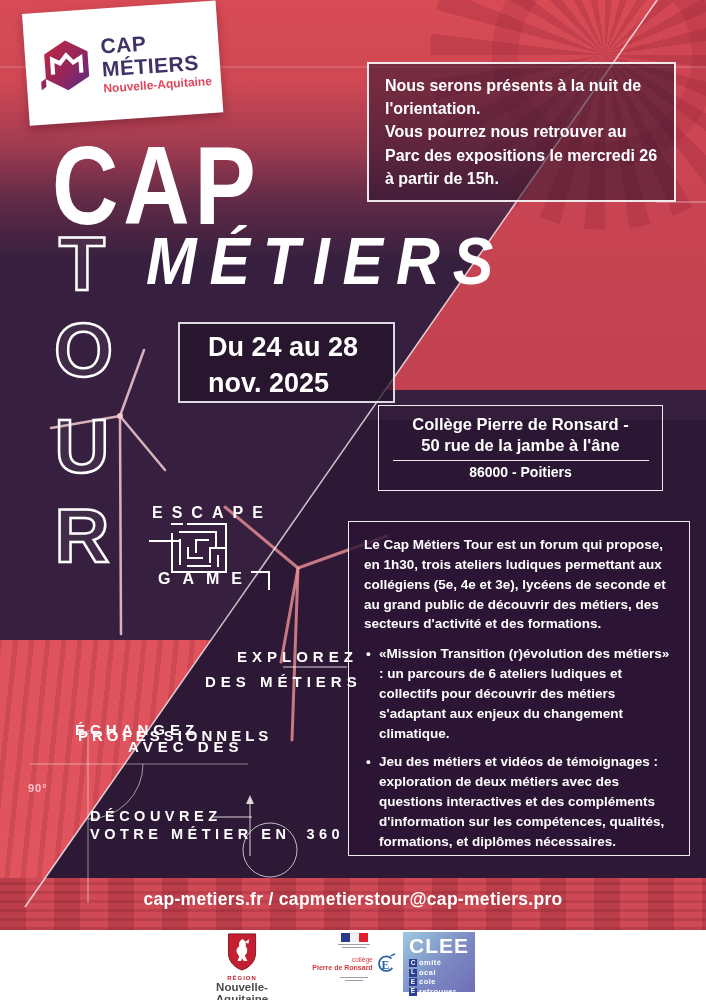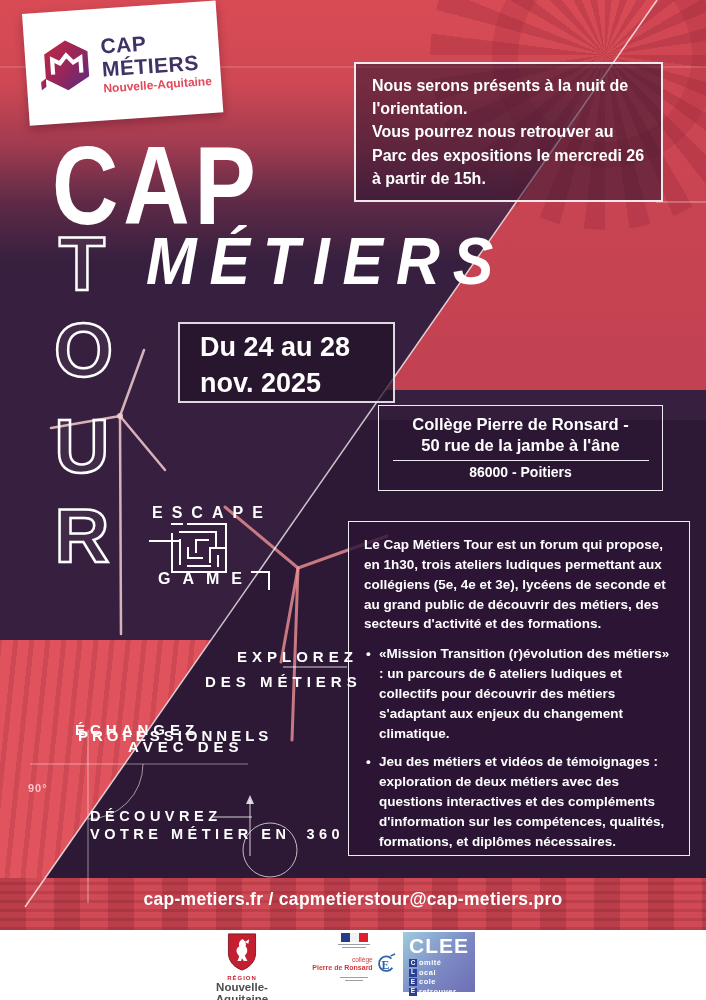--- a/index.html
+++ b/index.html
@@ -41,28 +41,28 @@
   
   .cap-title{position:absolute;left:52px;top:130px;z-index:4;font-size:112px;font-weight:800;color:#fff;
     letter-spacing:6px;line-height:1;transform:scaleX(.82);transform-origin:left top;}
   .metiers-title{position:absolute;left:146px;top:228px;z-index:4;font-size:66px;font-weight:800;font-style:italic;
     color:#fff;letter-spacing:14px;line-height:1;transform:scaleX(.92);transform-origin:left top;}
   .tour-letter{position:absolute;left:54px;width:56px;z-index:4;text-align:center;font-size:76px;font-weight:800;
     line-height:1;color:rgba(255,255,255,0.05);-webkit-text-stroke:2.5px #ffffff;}
   .t0{top:226px}.t1{top:312px}.t2{top:408px}.t3{top:498px}
 
   
-  .announce{position:absolute;left:354px;top:62px;width:309px;height:140px;z-index:3;box-sizing:border-box;
+  .announce{position:absolute;left:367px;top:62px;width:309px;height:140px;z-index:3;box-sizing:border-box;
     background:rgba(43,20,47,0.55);border:2px solid rgba(255,255,255,0.9);
     padding:10px 16px;color:#fff;font-size:16px;font-weight:600;line-height:1.45;}
   .announce p{margin:0;}
   .announce strong{font-weight:800;}
   .datebox{position:absolute;left:178px;top:322px;width:217px;height:81px;z-index:3;box-sizing:border-box;
     background:rgba(35,18,42,0.72);border:2px solid rgba(235,235,240,0.92);
-    padding:6px 0 0 20px;color:#fff;font-size:27px;font-weight:800;line-height:1.33;}
+    padding:6px 0 0 28px;color:#fff;font-size:27px;font-weight:800;line-height:1.33;}
   .venuebox{position:absolute;left:378px;top:405px;width:285px;height:86px;z-index:3;box-sizing:border-box;
     background:rgba(40,20,48,0.25);border:1px solid rgba(255,255,255,0.92);
     text-align:center;color:#fff;padding-top:8px;}
   .venue-line{font-size:16.5px;font-weight:800;line-height:1.25;}
   .venue-divider{width:256px;height:1px;background:rgba(255,255,255,.9);margin:5px auto 4px;}
   .venue-city{font-size:14px;font-weight:800;line-height:1.1;}
   .descbox{position:absolute;left:348px;top:521px;width:342px;height:335px;z-index:3;box-sizing:border-box;
     background:rgba(44,21,52,0.82);border:1px solid rgba(255,255,255,0.92);overflow:hidden;
     padding:13px 15px;color:#fff;font-size:13.5px;font-weight:600;line-height:1.47;}
   .descbox p{margin:0 0 10px;}

